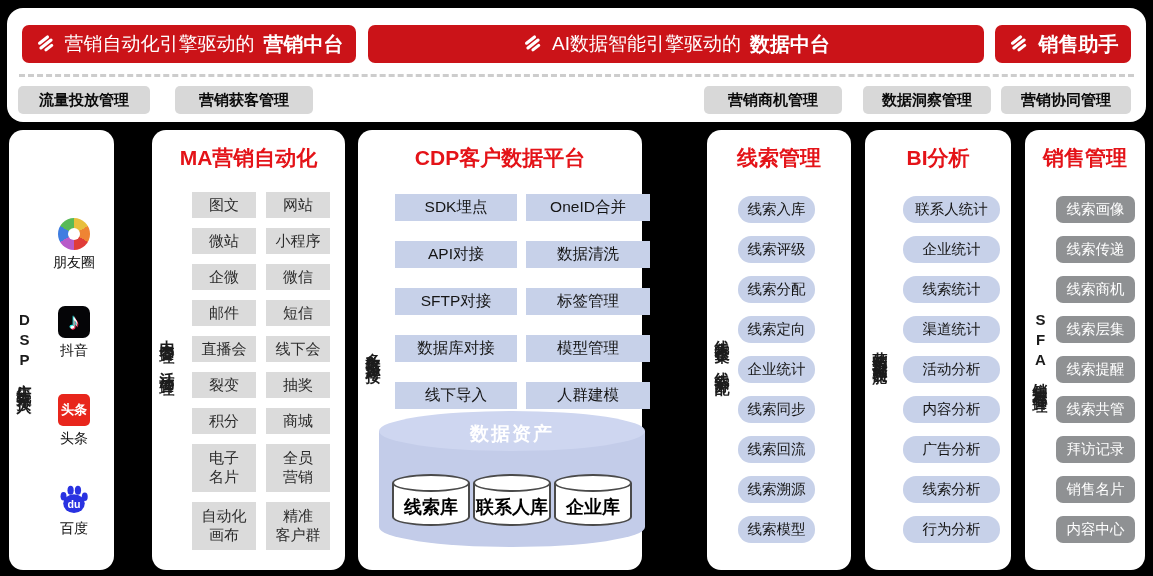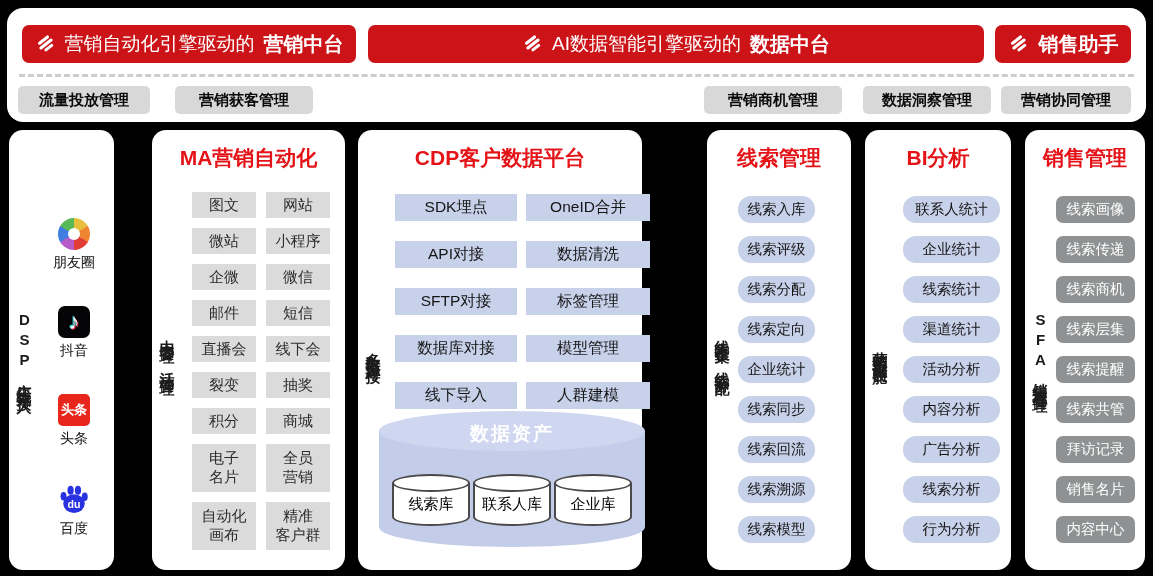--- a/index.html
+++ b/index.html
@@ -110,21 +110,21 @@
   .db-row { position: absolute; left: 13px; right: 13px; bottom: 21px;
             display: flex; justify-content: space-between; z-index: 3; }
   .scyl { position: relative; width: 78px; height: 52px; }
   .sc-bot  { position: absolute; left: 0; right: 0; bottom: 0; height: 18px;
              border-radius: 50%; background: #fff; border: 2px solid #4a4a4a; }
   .sc-body { position: absolute; left: 0; right: 0; top: 9px; bottom: 9px; background: #fff;
              border-left: 2px solid #4a4a4a; border-right: 2px solid #4a4a4a; z-index: 1; }
   .sc-top  { position: absolute; left: 0; right: 0; top: 0; height: 18px;
              border-radius: 50%; background: #fff; border: 2px solid #4a4a4a; z-index: 2; }
   .sc-label { position: absolute; left: 0; right: 0; top: 21px; text-align: center;
-              font-size: 15px; font-weight: 400; color: #000; z-index: 3; white-space: nowrap; }
+              font-size: 18px; font-weight: 700; color: #000; z-index: 3; white-space: nowrap; }
 </style>
 </head>
 <body>
 
 <div id="stage">
 
   <div class="top-panel">
 
     <div class="banner" id="banner-marketing">
       <svg class="brand-icon" viewBox="0 0 24 24">

